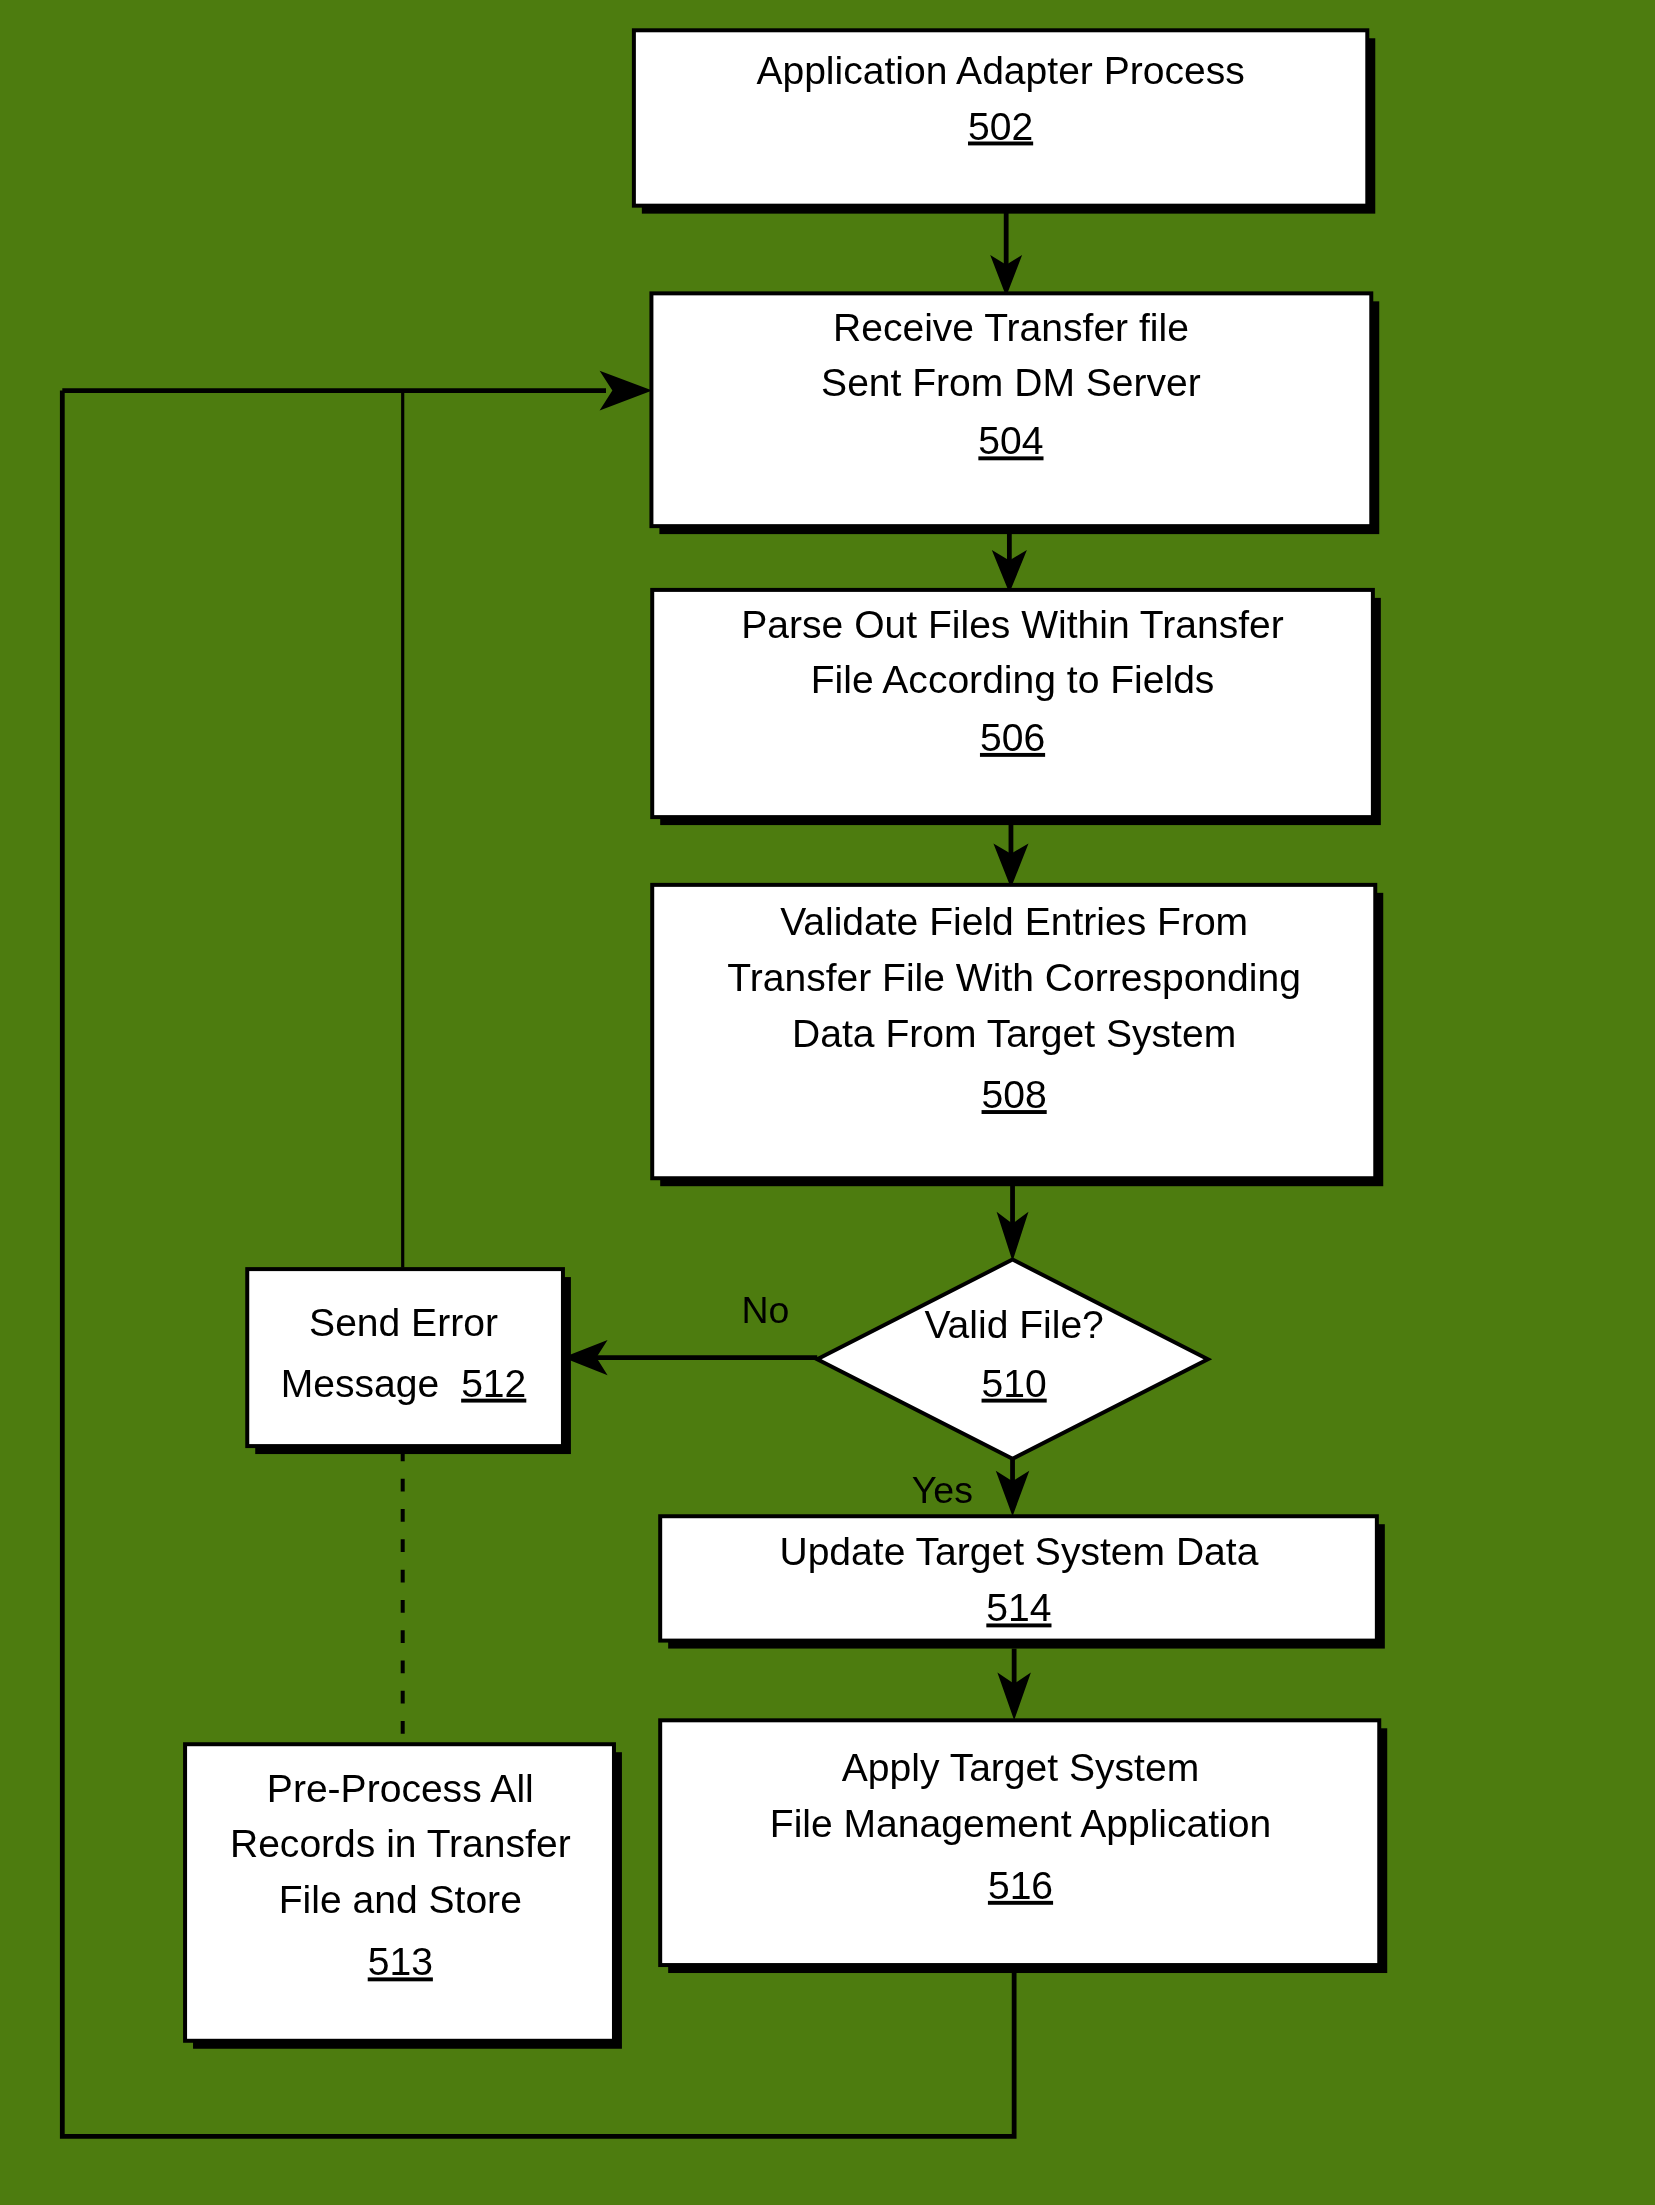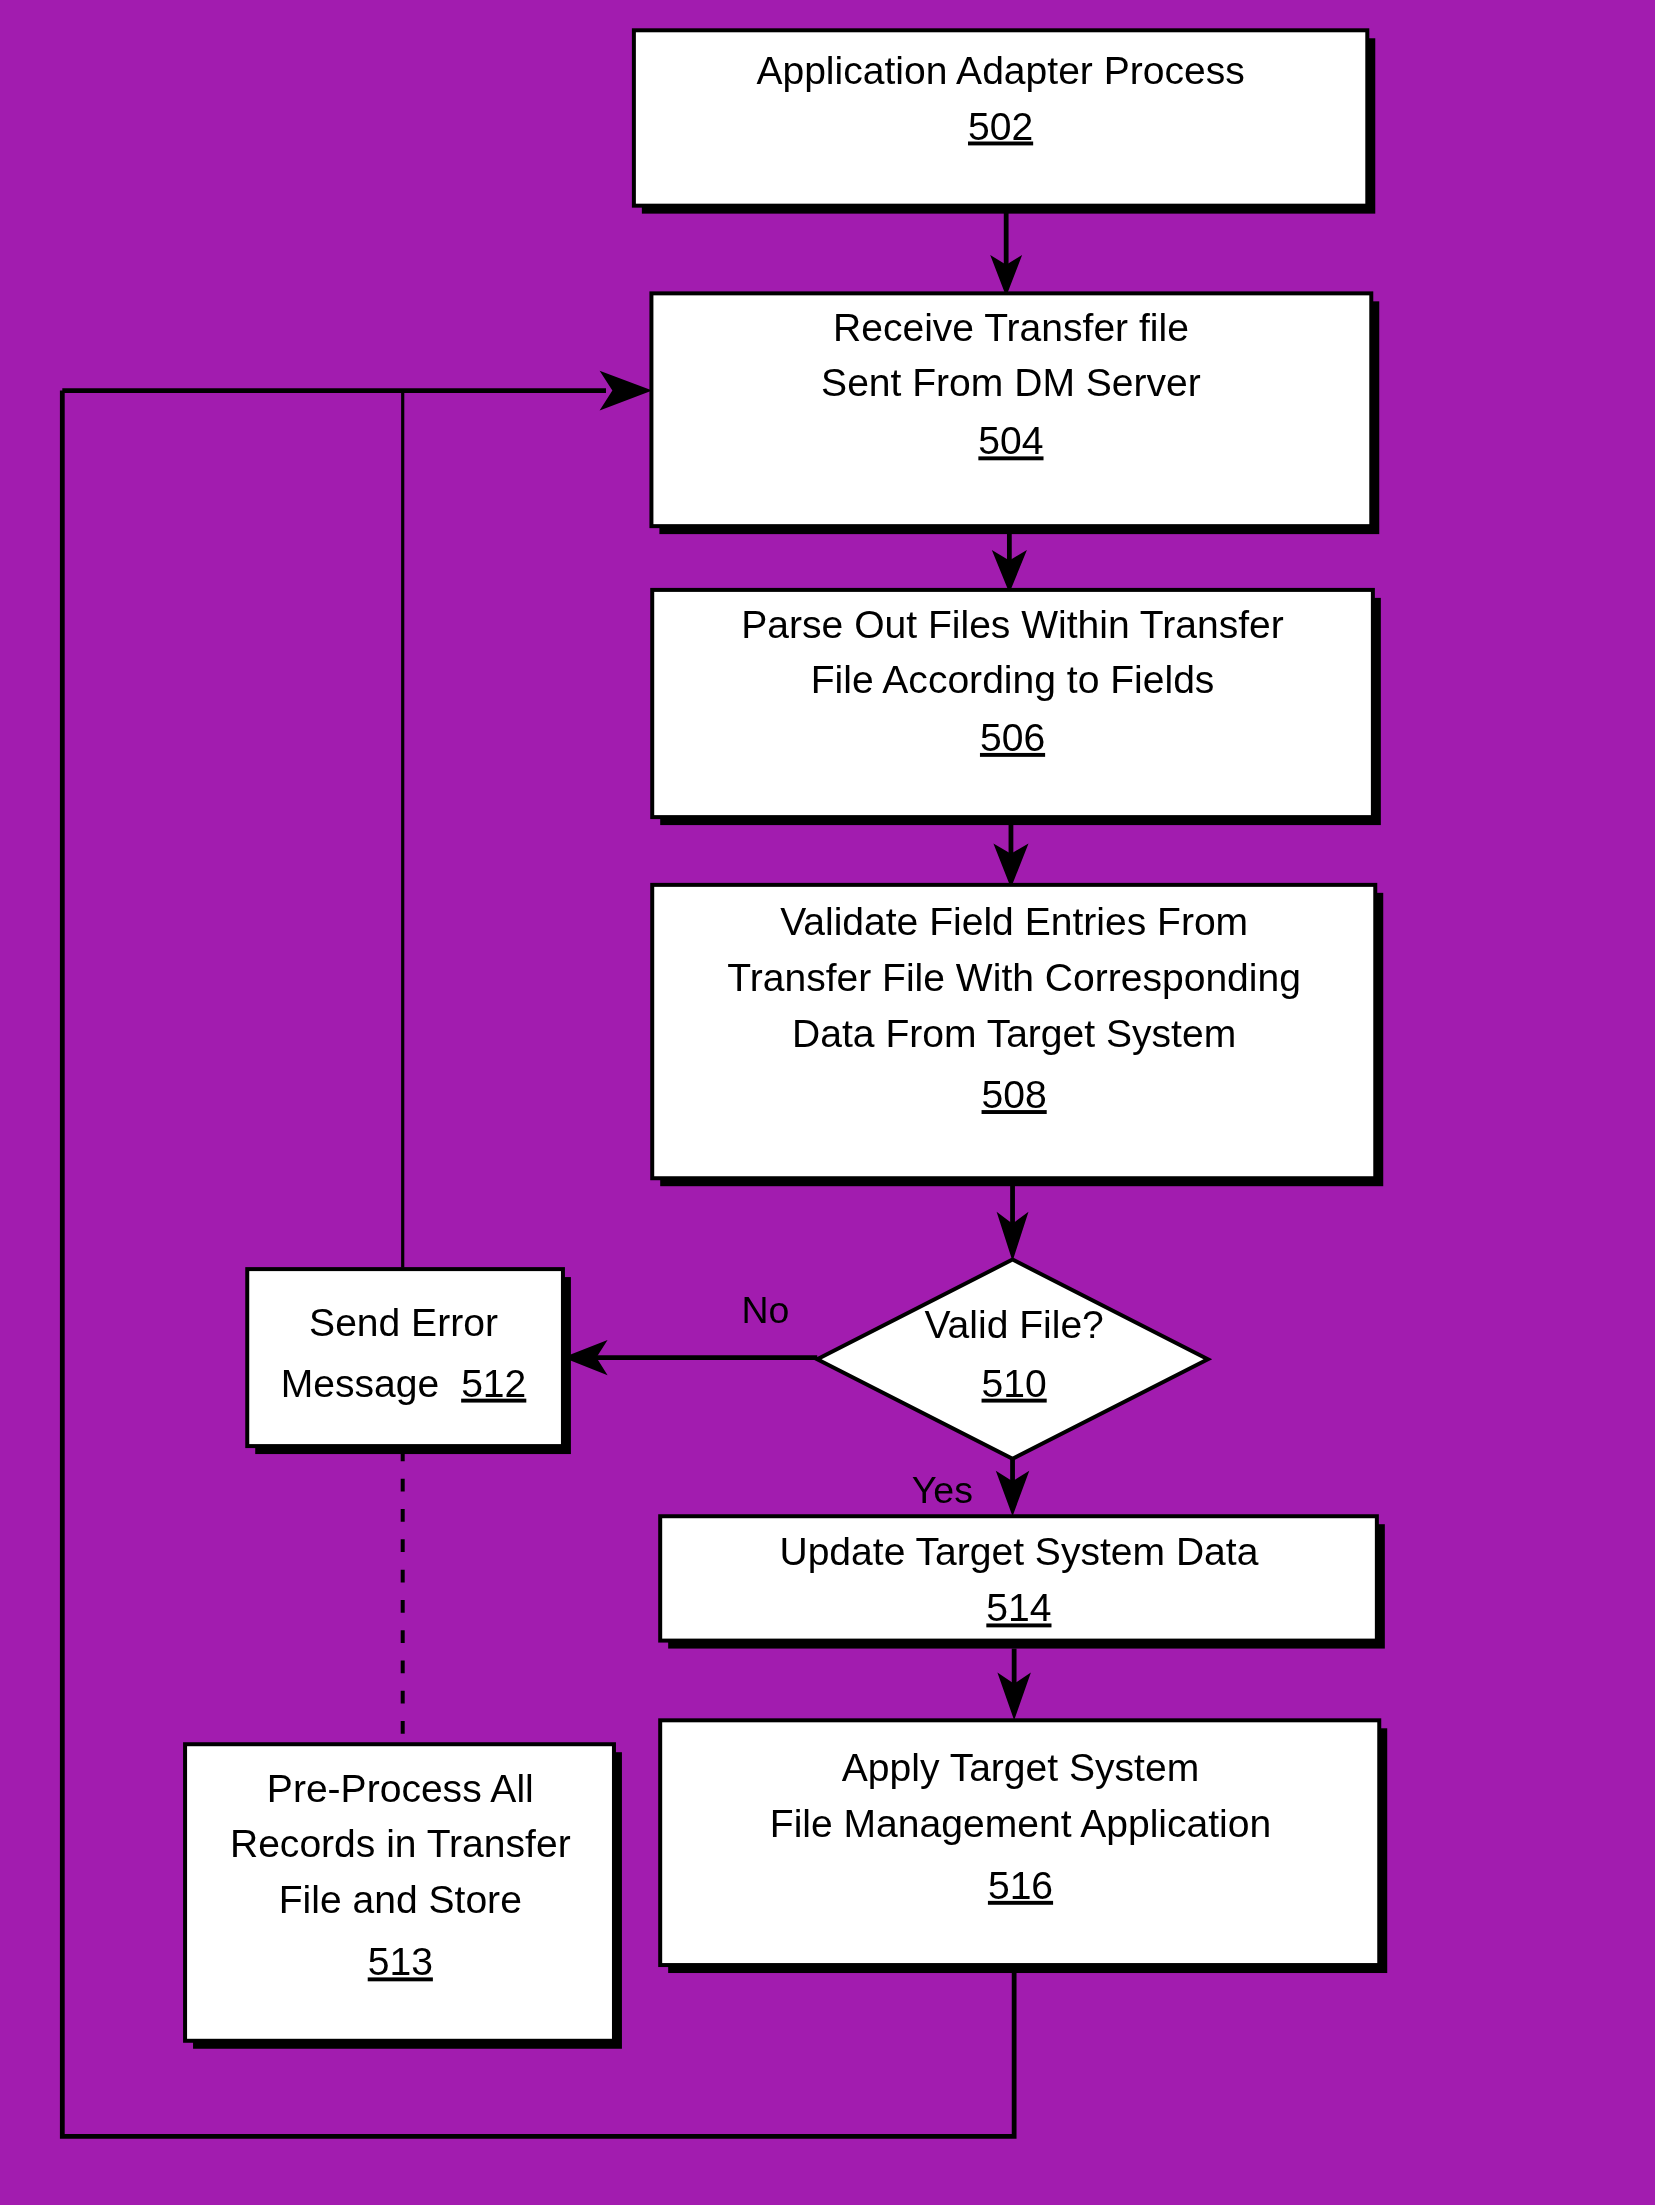--- a/index.html
+++ b/index.html
@@ -10,21 +10,21 @@
   body {
     width: 1656px;
     height: 2205px;
     font-family: "Liberation Sans", sans-serif;
     overflow: hidden;
   }
   #flow-root {
     position: relative;
     width: 1656px;
     height: 2205px;
-    background: #a21caf;
+    background: #4d7c0f;
   }
   svg.flow-canvas {
     position: absolute;
     left: 0;
     top: 0;
     width: 1656px;
     height: 2205px;
     display: block;
   }
   .node-text {

